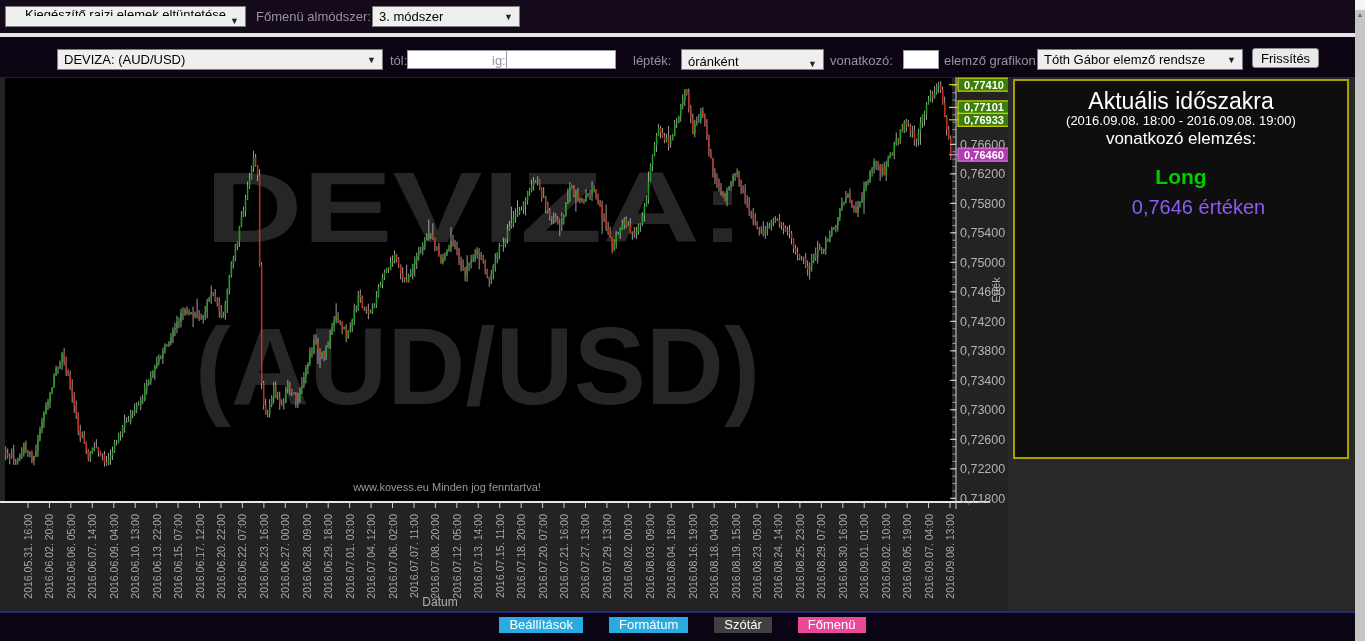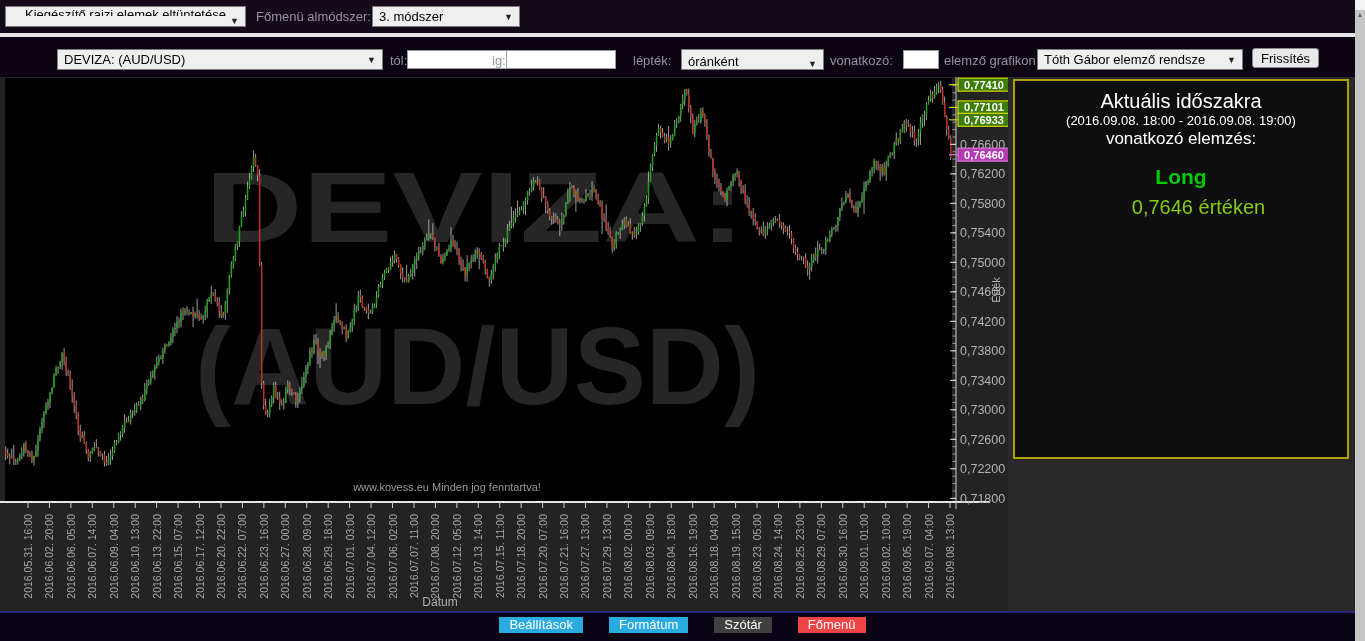--- a/index.html
+++ b/index.html
@@ -20,21 +20,21 @@
           font-size:12px;color:#000;padding:0 3px;font-family:"Liberation Sans",sans-serif;}
   .refresh-btn{position:absolute;height:20px;background:#e9e9e9;border:1px solid #8a8a8a;
                border-radius:3px;font-size:13px;color:#000;padding:0 8px;
                font-family:"Liberation Sans",sans-serif;}
   
   .chart-region{position:absolute;left:0;top:77px;width:1008px;height:536px;background:#232323;}
   
   .right-region{position:absolute;left:1008px;top:77px;width:348px;height:536px;background:#282828;}
   .panel{position:absolute;left:5px;top:2px;width:336px;height:380px;background:#0e0e0e;
          border:2px solid #aca000;text-align:center;color:#fff;padding-top:8px;}
-  .p-title{font-size:20px;line-height:24px;}
+  .p-title{font-size:23px;line-height:24px;}
   .p-period{font-size:13px;line-height:16px;}
   .p-sub{font-size:17px;line-height:20px;}
   .p-signal{font-size:21px;line-height:24px;margin-top:16px;font-weight:bold;}
   .p-value{font-size:20px;line-height:24px;margin-top:6px;}
   
   .footer{position:absolute;left:0;top:611px;width:1365px;height:30px;background:#0a0414;
           border-top:2px solid #26267e;display:flex;justify-content:center;
           align-items:flex-start;gap:26px;padding-top:4px;}
   .fbtn{background:#29abe2;color:#fff;font-size:13px;line-height:15px;padding:0 10px;
         height:16px;white-space:nowrap;}
@@ -1233,29 +1233,29 @@
         </g>
       </svg>
   </div>
 
   <div class="right-region">
     <div class="panel">
       <div class="p-title">Aktuális időszakra</div>
       <div class="p-period">(2016.09.08. 18:00 - 2016.09.08. 19:00)</div>
       <div class="p-sub">vonatkozó elemzés:</div>
       <div class="p-signal" style="color: rgb(0, 204, 0);">Long</div>
-      <div class="p-value" style="color: #84cc16; margin-left: 35px;">0,7646  értéken</div>
+      <div class="p-value" style="color: #8b5cf6; margin-left: 35px;">0,7646  értéken</div>
     </div>
   </div>
 
   <div class="footer">
     <div class="fbtn" style="background: rgb(41, 171, 226);">Beállítások</div>
     <div class="fbtn" style="background: rgb(41, 171, 226); text-align: center;">Formátum</div>
     <div class="fbtn" style="background: #404040;">Szótár</div>
-    <div class="fbtn" style="background: #ef4444;">Főmenü</div>
+    <div class="fbtn" style="background: #ec4899;">Főmenü</div>
   </div>
 
   <div class="scrollbar">
     <div class="sb-top"></div>
     <div class="sb-arrow">▲</div>
   </div>
 
 </div>
 
 </body></html>

